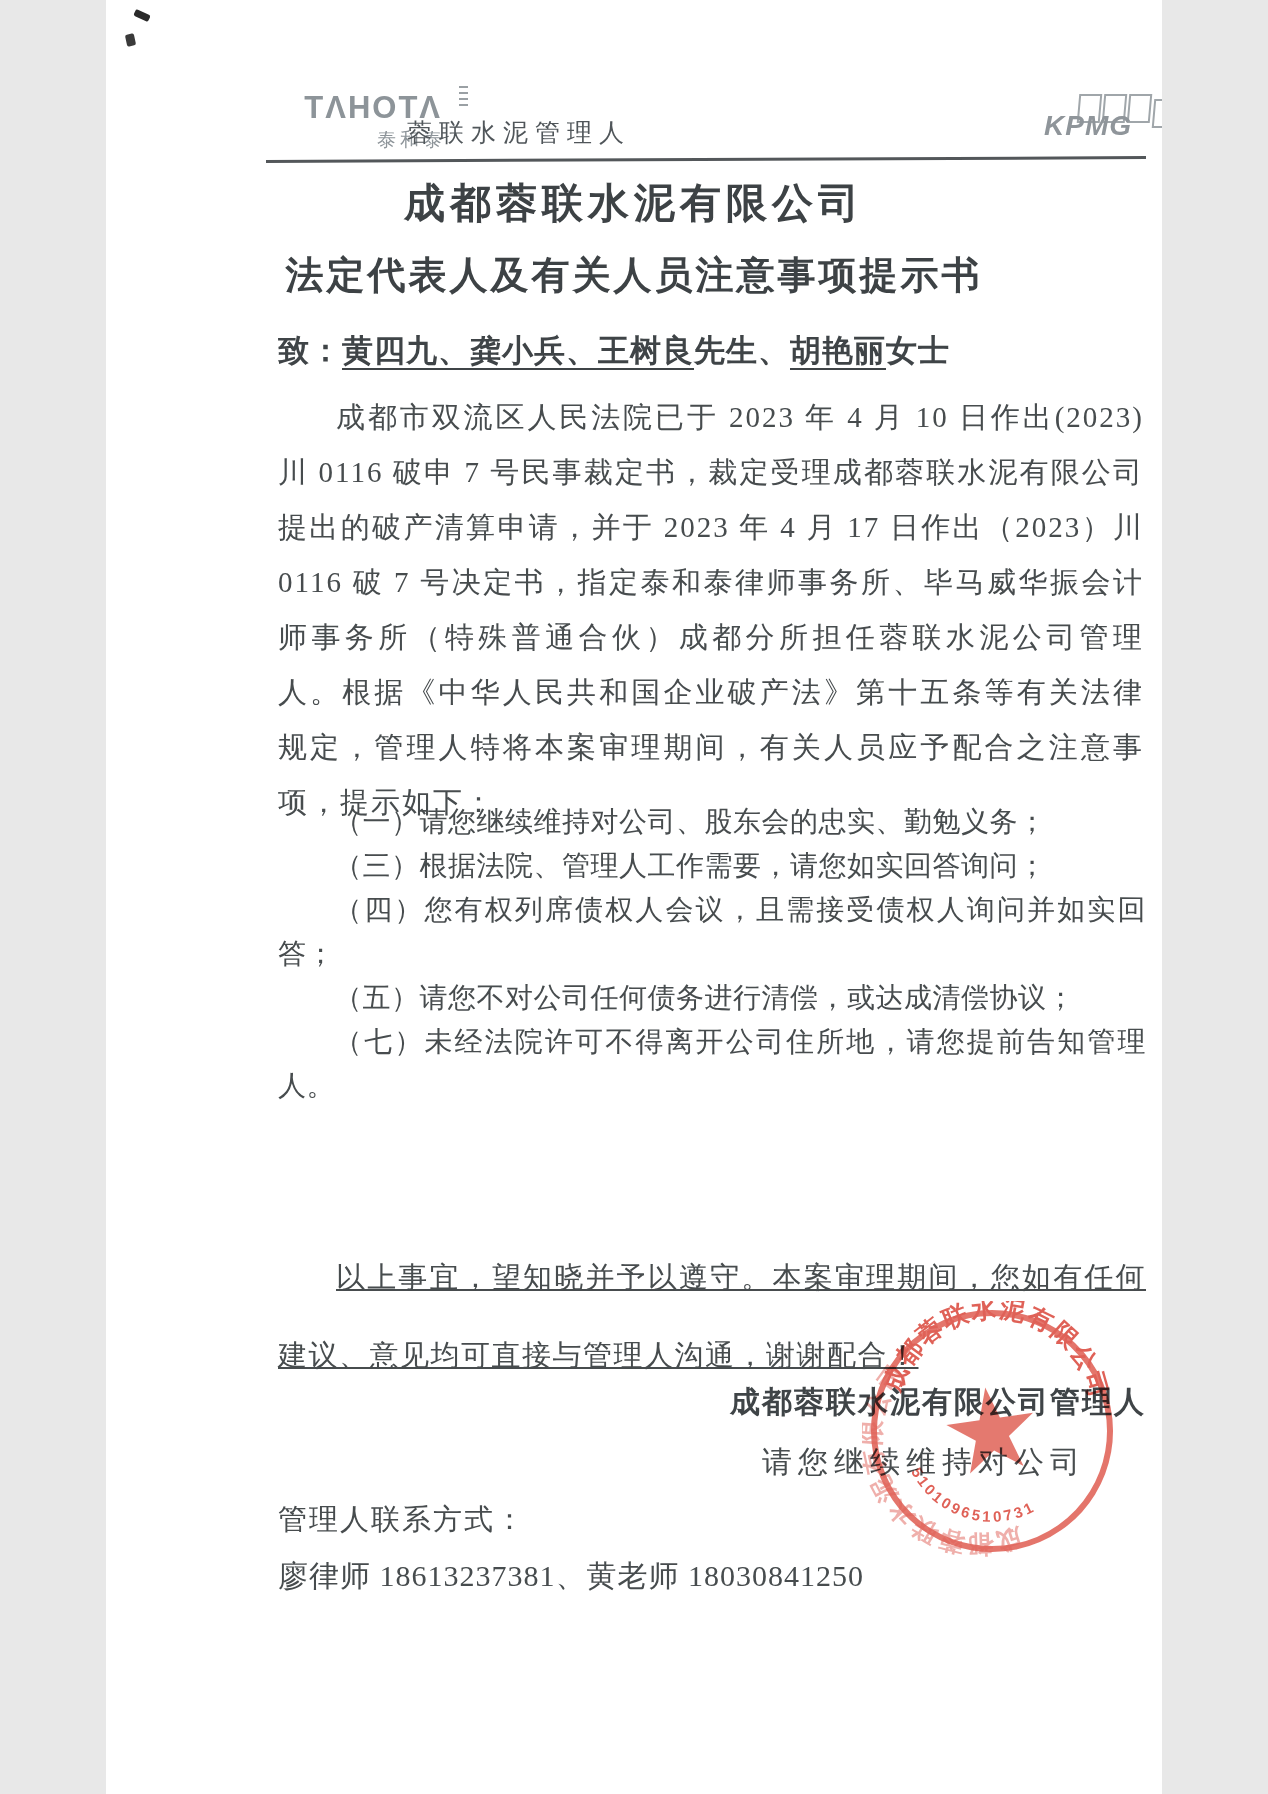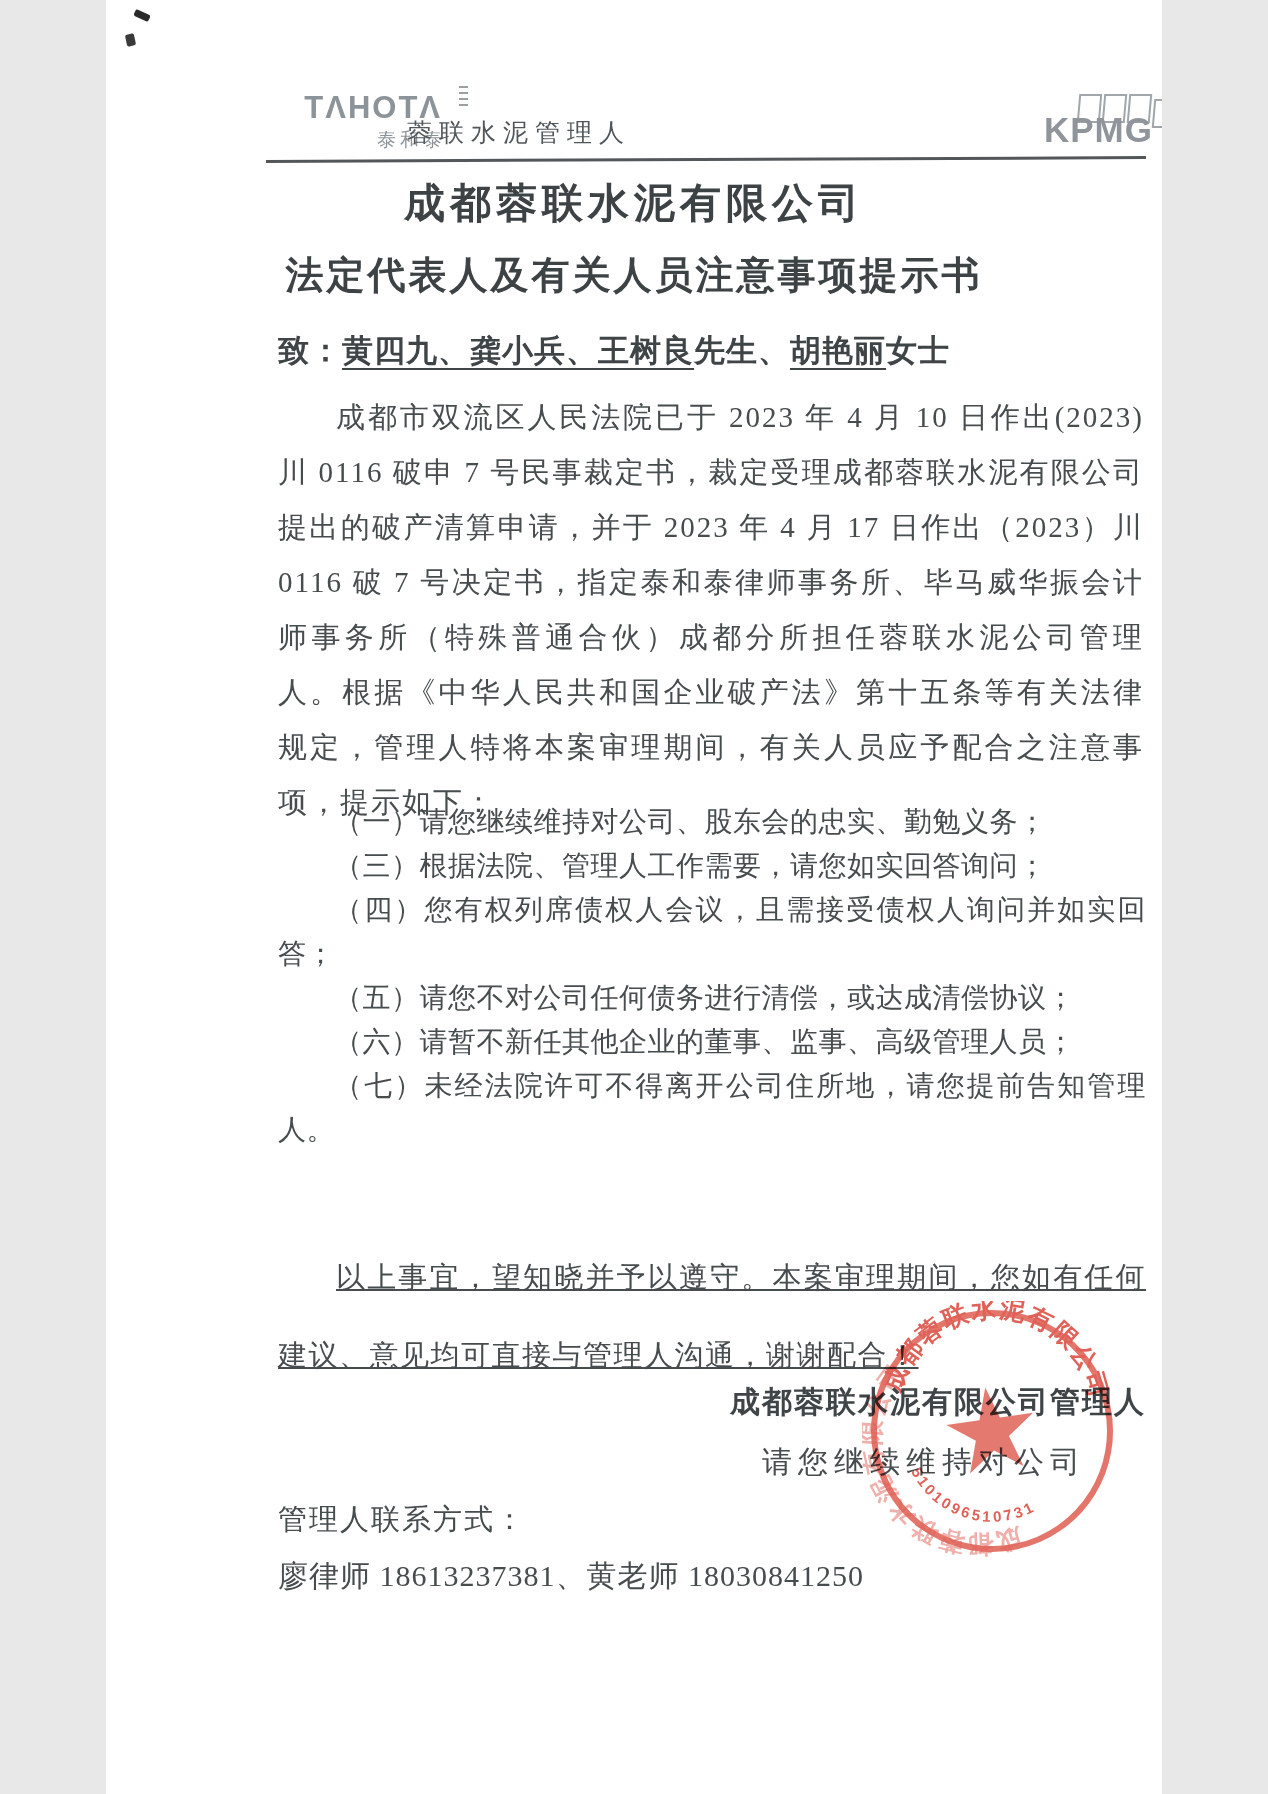--- a/index.html
+++ b/index.html
@@ -30,21 +30,21 @@
   .tahota-cn { font-size:19px; letter-spacing:4px; margin-top:4px; padding-right:22px;text-align:right; }
 
   .header-center { position:absolute; left:0; right:230px; top:116px; text-align:center;
                    font-size:25px; letter-spacing:7px; color:#50565a; }
 
   .kpmg { position:absolute; left:938px; top:94px; width:150px;
           font-family:"Liberation Sans","DejaVu Sans",sans-serif; }
   .kpmg-squares { position:absolute; left:34px; top:0; display:flex; gap:2px; }
   .kpmg-sq { width:23px; height:29px; border:2px solid #a0a6aa; transform:skewX(-5deg); background:transparent; }
   .kpmg-sq:last-child { margin-top:5px; }
-  .kpmg-text { position:absolute; left:0; top:16px; font-size:35px; font-weight:700; 
+  .kpmg-text { position:absolute; left:0; top:16px; font-size:28px; font-weight:700; font-style:italic;
                color:#8f959a; letter-spacing:1px; }
 
   .header-rule { position:absolute; left:160px; top:158px; width:880px; height:3px; background:#53575a; transform:rotate(-0.25deg); }
 
   
   .title-company { position:absolute; left:0; right:0; top:176px; text-align:center;
                    font-size:41px; font-weight:700; letter-spacing:5px; color:#3d4245; }
   .title-subject { position:absolute; left:0; right:0; top:250px; text-align:center;
                    font-size:38px; font-weight:700; letter-spacing:3px; color:#3d4245; }
 
@@ -115,21 +115,20 @@
 
   <div class="recipient"><span>致：</span><u>黄四九、龚小兵、王树良</u><span>先生、</span><u>胡艳丽</u><span>女士</span></div>
 
   <div class="para1">成都市双流区人民法院已于 2023 年 4 月 10 日作出(2023)川 0116 破申 7 号民事裁定书，裁定受理成都蓉联水泥有限公司提出的破产清算申请，并于 2023 年 4 月 17 日作出（2023）川 0116 破 7 号决定书，指定泰和泰律师事务所、毕马威华振会计师事务所（特殊普通合伙）成都分所担任蓉联水泥公司管理人。根据《中华人民共和国企业破产法》第十五条等有关法律规定，管理人特将本案审理期间，有关人员应予配合之注意事项，提示如下：</div>
 
   <div class="items">
     <div class="item">（一）请您继续维持对公司、股东会的忠实、勤勉义务；</div>
     <div class="item">（三）根据法院、管理人工作需要，请您如实回答询问；</div>
     <div class="item">（四）您有权列席债权人会议，且需接受债权人询问并如实回答；</div>
     <div class="item">（五）请您不对公司任何债务进行清偿，或达成清偿协议；</div>
-    <div class="item">（六）请暂不新任其他企业的董事、监事、高级管理人员；</div>
     <div class="item">（七）未经法院许可不得离开公司住所地，请您提前告知管理人。</div>
   </div>
 
   <div class="closing">以上事宜，望知晓并予以遵守。本案审理期间，您如有任何建议、意见均可直接与管理人沟通，谢谢配合！</div>
 
   <div class="sig-name">成都蓉联水泥有限公司管理人</div>
   <div class="sig-date">请您继续维持对公司</div>
 
   <div class="seal">
     <svg viewBox="0 0 260 260" width="260" height="260" xmlns="http://www.w3.org/2000/svg">

